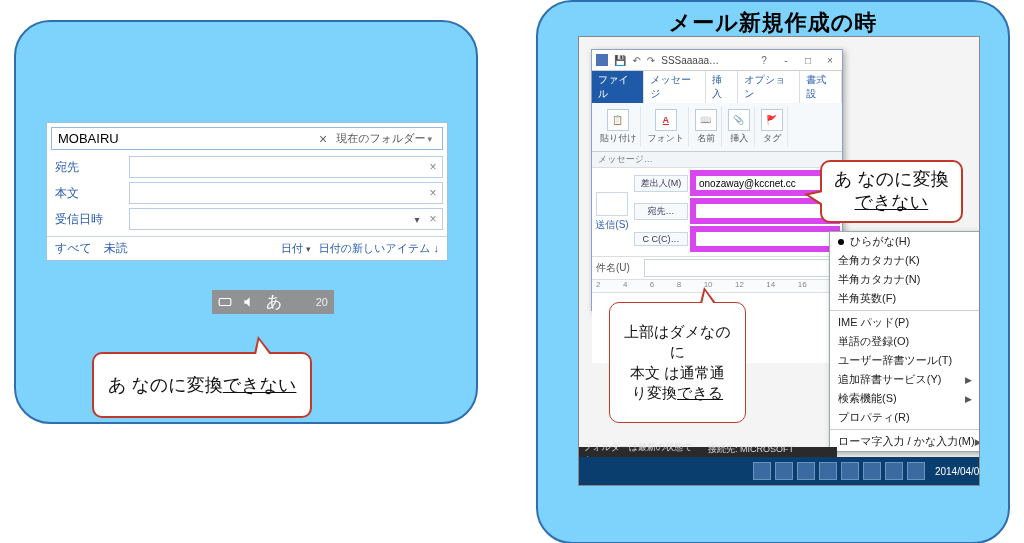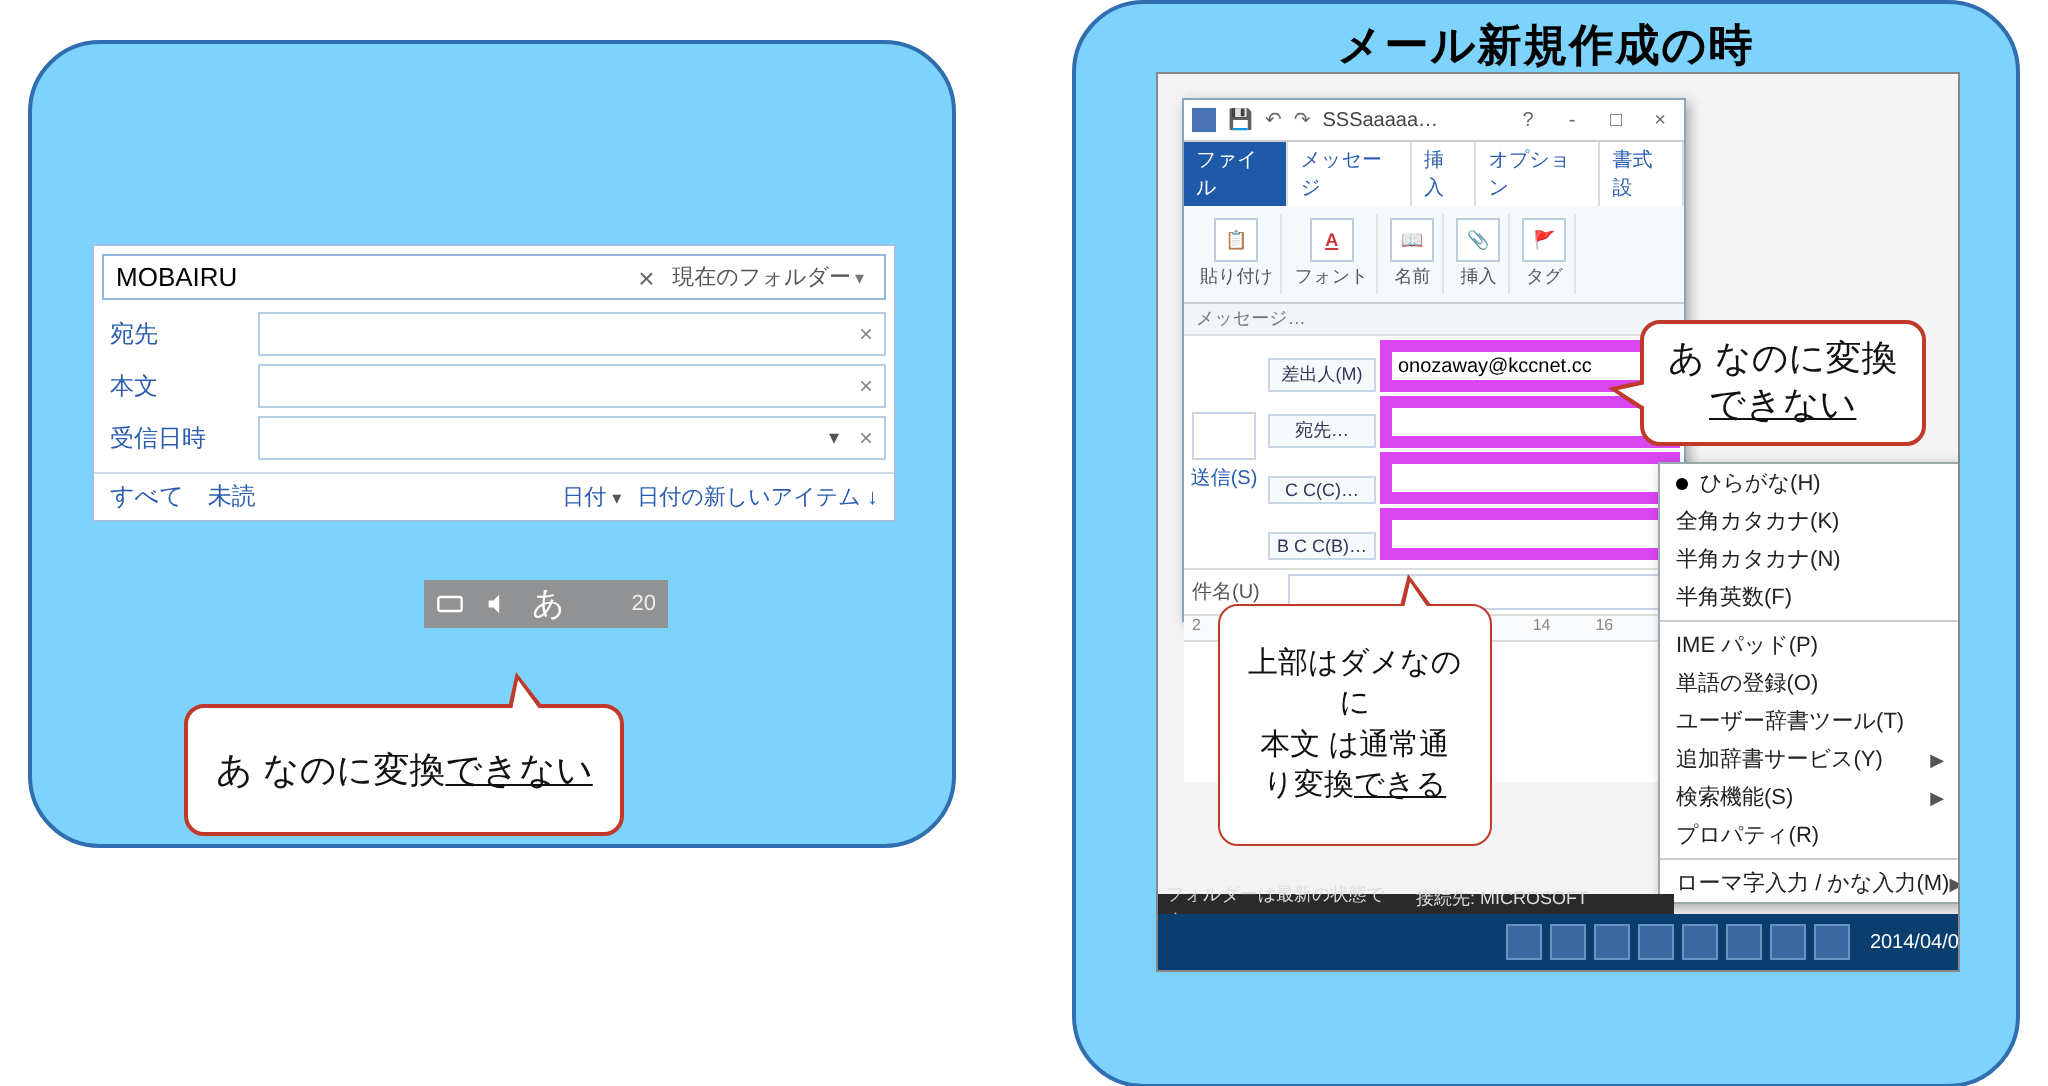--- a/index.html
+++ b/index.html
@@ -58,21 +58,21 @@
   .compose .tabs2 .t{padding:2px 6px;color:#2a5db0;border-right:1px solid #ddd;}
   .compose .tabs2 .t.file{background:#1e5aa8;color:#fff;}
   .compose .ribbon{display:flex;gap:2px;padding:4px;border-bottom:1px solid #ccc;background:#f6f9fc;}
   .compose .rgrp{display:flex;flex-direction:column;align-items:center;font-size:9px;color:#555;border-right:1px solid #e1e6ec;padding:2px 4px;}
   .compose .rgrp .ric{width:20px;height:20px;border:1px solid #bcd;background:#fff;margin-bottom:1px;display:flex;align-items:center;justify-content:center;}
   .compose .sectlabel{font-size:9px;color:#777;padding:1px 6px;border-bottom:1px solid #ddd;background:#f2f5f8;}
   .compose .addr{display:flex;padding:2px;gap:4px;}
   .compose .sendcol{width:44px;display:flex;flex-direction:column;align-items:center;justify-content:center;font-size:10px;color:#2a5db0;}
   .compose .sendcol .sic{width:30px;height:22px;border:1px solid #c9d6e6;background:#fff;margin-bottom:2px;}
   .compose .addrrows{flex:1;}
-  .compose .addrrows .ar{display:flex;align-items:flex-end;margin-bottom:2px;}
+  .compose .addrrows .ar{display:flex;align-items:center;margin-bottom:2px;}
   .compose .addrrows .ar .albtn{width:52px;font-size:9px;border:1px solid #c9d6e6;background:#f7fafd;text-align:center;padding:1px 0;color:#335;}
   .compose .addrrows .ar input{flex:1;border:6px solid #d946ef;height:14px;font-size:10px;padding:0 3px;margin-left:2px;}
   .compose .subjrow{display:flex;align-items:center;padding:2px 4px;border-top:1px solid #ddd;}
   .compose .subjrow .sl{width:48px;font-size:10px;color:#555;}
   .compose .subjrow input{flex:1;border:1px solid #c9d6e6;height:14px;font-size:10px;}
   .compose .ruler{height:12px;border-top:1px solid #ddd;border-bottom:1px solid #ddd;background:#fafbfc;font-size:8px;color:#888;padding:0 4px;display:flex;justify-content:space-between;}
   .compose .body{height:70px;background:#fff;}
 
   
   .speech.body1{left:30px;top:265px;font-size:15px;text-align:center;line-height:1.35;border-width:1.5px;}
@@ -234,24 +234,20 @@
                   <input value="onozaway@kccnet.cc" style="">
                 </div>
               <div class="ar">
                   <span class="albtn">宛先…</span>
                   <input value="" style="">
                 </div>
               <div class="ar">
                   <span class="albtn">C C(C)…</span>
                   <input value="" style="">
                 </div>
-              <div class="ar">
-                  <span class="albtn">B C C(B)…</span>
-                  <input value="" style="">
-                </div>
             </div>
           </div>
           <div class="subjrow">
             <span class="sl">件名(U)</span>
             <input value="" style="">
           </div>
           <div class="ruler">
             <span>2</span>
               <span>4</span>
               <span>6</span>

